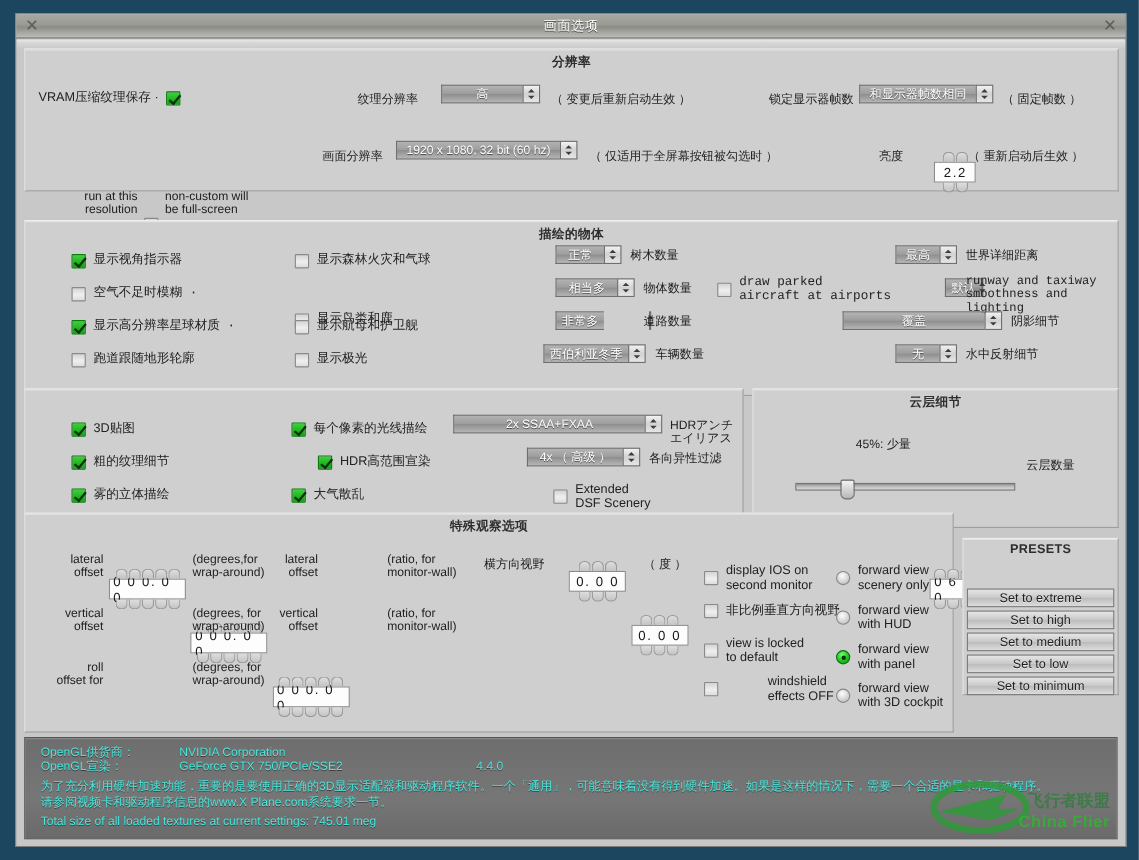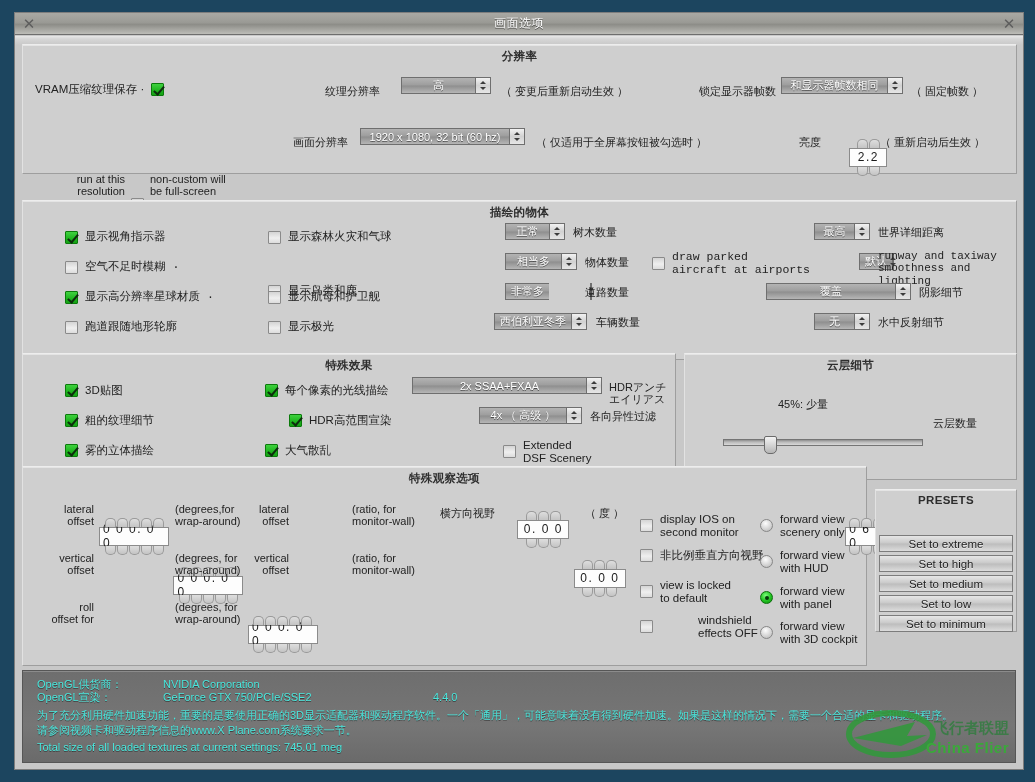--- a/index.html
+++ b/index.html
@@ -378,21 +378,20 @@
       <div class="abs sm" style="left:896px;top:86px;">阴影细节</div>
 
       <div class="dd abs" style="left:791px;top:112px;width:56px;">
         <span class="face">无</span>
         <span class="arw"></span>
       </div>
       <div class="abs sm" style="left:855px;top:116px;">水中反射细节</div>
     </div>
 
     <div class="panel" style="position:absolute;left:7px;top:317px;width:654px;height:127px;">
-      <div class="panel-title">特殊效果</div>
 
       <div class="abs cbrow" style="left:42px;top:30px;">
         <span class="cb on"></span>
         <span class="lbl">3D贴图</span>
       </div>
       <div class="abs cbrow" style="left:42px;top:60px;">
         <span class="cb on"></span>
         <span class="lbl">粗的纹理细节</span>
       </div>
       <div class="abs cbrow" style="left:42px;top:90px;">
@@ -416,21 +415,21 @@
       <div class="dd abs" style="left:389px;top:23px;width:190px;">
         <span class="face">2x SSAA+FXAA</span>
         <span class="arw"></span>
       </div>
       <div class="abs sm" style="left:586px;top:27px;">HDRアンチエイリアス</div>
 
       <div class="dd abs" style="left:456px;top:53px;width:103px;">
         <span class="face">4x     （ 高级 ）</span>
         <span class="arw"></span>
       </div>
-      <div class="abs sm" style="left:567px;top:57px;font-family:Liberation Mono, monospace;">各向异性过滤</div>
+      <div class="abs sm" style="left:567px;top:57px;">各向异性过滤</div>
 
       <div class="abs cbrow" style="left:480px;top:85px;">
         <span class="cb"></span>
         <span class="lbl">
           <span style="display:block">Extended</span>
           <span style="display:block">DSF Scenery</span>
         </span>
       </div>
     </div>
 

